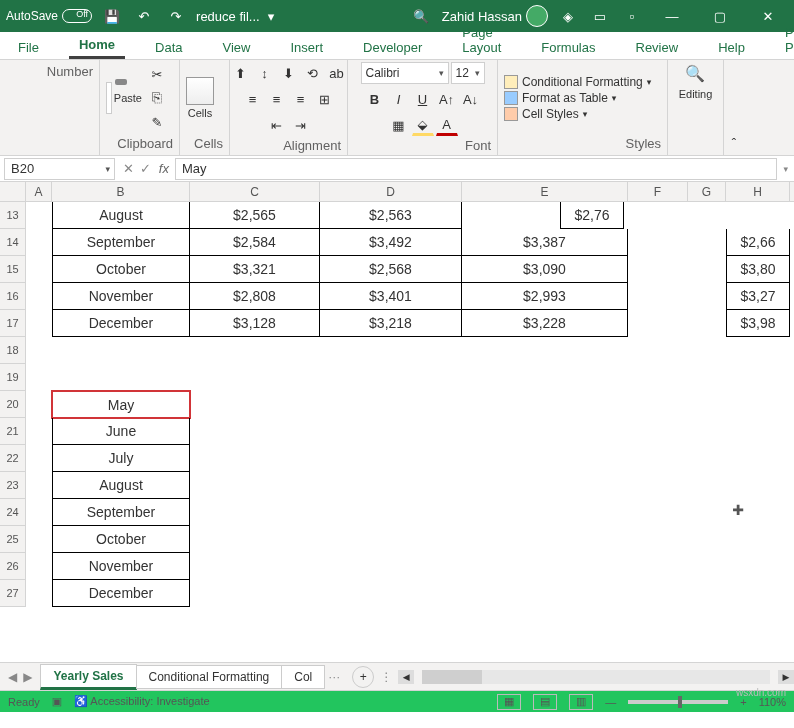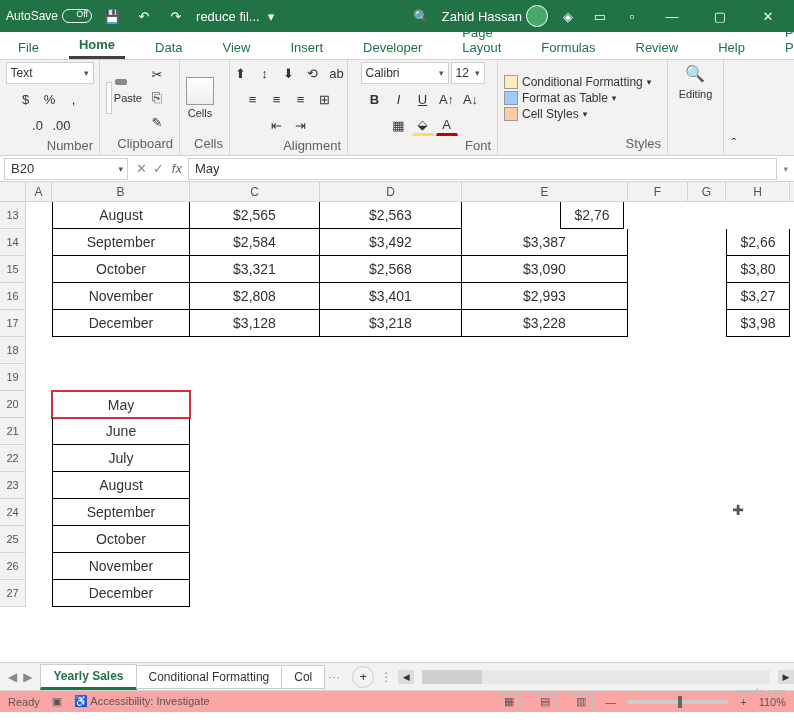--- a/index.html
+++ b/index.html
@@ -43,21 +43,21 @@
 .font-dd { width:88px; }
 .size-dd { width:34px; }
 
 .styles-list { font-size:12px; }
 .styles-list div{display:flex;align-items:center;gap:4px;padding:1px 0;}
 .swatch { width:14px;height:14px;border:1px solid #999;}
 
 .collapse { width:20px;display:flex;align-items:flex-end;justify-content:center;padding-bottom:4px;}
 
 .namebox-row { height:26px; background:#fff; border-bottom:1px solid #d4d4d4; display:flex; align-items:center; }
-.namebox { width:124px; height:22px; border:1px solid #cfcfcf; margin-left:4px; padding-left:6px; display:flex;align-items:center;position:relative;}
+.namebox { width:111px; height:22px; border:1px solid #cfcfcf; margin-left:4px; padding-left:6px; display:flex;align-items:center;position:relative;}
 .namebox::after{content:"▾";position:absolute;right:4px;font-size:9px;color:#555;}
 .fx-btns { display:flex; gap:6px; margin:0 8px; color:#888;}
 .fx-label { font-style:italic; color:#666; margin-right:6px;}
 .formula-input { flex:1; height:22px; border:1px solid #cfcfcf; padding-left:6px; display:flex;align-items:center;}
 
 .grid-area { position:relative; height:480px; overflow:hidden; background:#fff; }
 .colheads { display:flex; height:20px; border-bottom:1px solid #d4d4d4; background:#f3f2f1; position:sticky;top:0;}
 .ch { border-right:1px solid #d4d4d4; text-align:center; font-size:12px; color:#555; display:flex;align-items:center;justify-content:center;}
 .corner { width:26px; background:#f3f2f1; border-right:1px solid #d4d4d4;}
 .rows { display:flex; flex-direction:column; }
@@ -78,21 +78,21 @@
 
 .sheet-tabs { height:28px; background:#f3f2f1; border-top:1px solid #d4d4d4; display:flex; align-items:center; font-size:12px;}
 .navset { display:flex; gap:6px; padding:0 8px; color:#888;}
 .sheettab { padding:4px 12px; border:1px solid #ccc; background:#fff; margin-right:-1px;}
 .sheettab.active { border-bottom:3px solid #217346; font-weight:600; color:#217346; background:#fff;}
 .addsheet { width:22px;height:22px;border:1px solid #ccc;border-radius:50%;display:flex;align-items:center;justify-content:center;margin-left:8px;}
 .hsbar { flex:1; margin:0 8px; height:14px; background:#e7e7e7; position:relative;}
 .hsbar .thumb { position:absolute; left:0; width:60px; height:100%; background:#cfcfcf;}
 .vsbar-btn{width:16px;height:14px;background:#ddd;display:flex;align-items:center;justify-content:center;font-size:9px;}
 
-.statusbar { height:22px; background:#fca5a5; border-top:1px solid #d4d4d4; display:flex; align-items:center; font-size:11px; color:#555; padding:0 8px; gap:12px;}
+.statusbar { height:22px; background:#22c55e; border-top:1px solid #d4d4d4; display:flex; align-items:center; font-size:11px; color:#555; padding:0 8px; gap:12px;}
 .statusbar .spacer{flex:1;}
 .viewbtn { width:24px;height:16px;border:1px solid #bbb;display:flex;align-items:center;justify-content:center;}
 .zoom-slider { width:100px;height:4px;background:#ccc;position:relative;}
 .zoom-slider::after{content:"";position:absolute;left:50%;top:-4px;width:4px;height:12px;background:#666;}
 
 .watermark{position:absolute;right:8px;bottom:30px;font-size:10px;color:#bbb;}
 .cursor-cross{position:absolute;right:50px;top:320px;font-size:14px;color:#555;}
 </style>
 </head>
 <body>
@@ -134,32 +134,20 @@
   <div class="tab">Help</div>
   <div class="tab">Power Pivot</div>
   <div class="right">
     <div class="sq">💬</div>
     <div class="sq" style="background:#217346;color:#fff;">⇪</div>
   </div>
 </div>
 
 <div class="ribbon">
   <div class="group" style="width:100px;">
-    <div class="gbody vstack">
-      <div class="dd" style="width:88px;">Text</div>
-      <div class="hstack">
-        <div class="smallbtn">$</div>
-        <div class="smallbtn">%</div>
-        <div class="smallbtn">,</div>
-      </div>
-      <div class="hstack">
-        <div class="smallbtn">.0</div>
-        <div class="smallbtn">.00</div>
-      </div>
-    </div>
     <div class="glabel">Number</div>
   </div>
 
   <div class="group" style="width:80px;">
     <div class="gbody">
       <div class="paste-big">
         <div class="paste-icon"></div>
         <span>Paste</span>
       </div>
       <div class="vstack">

